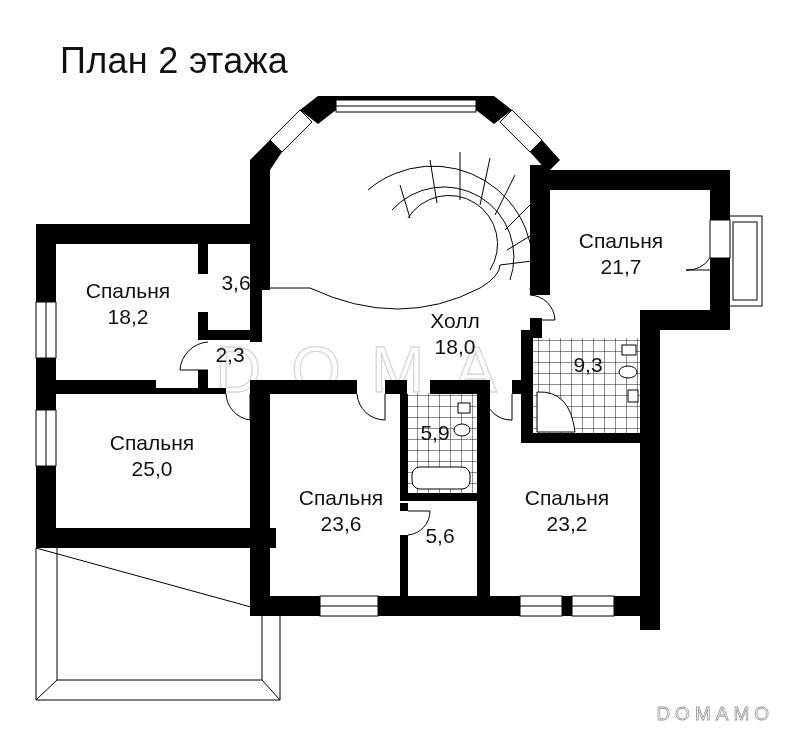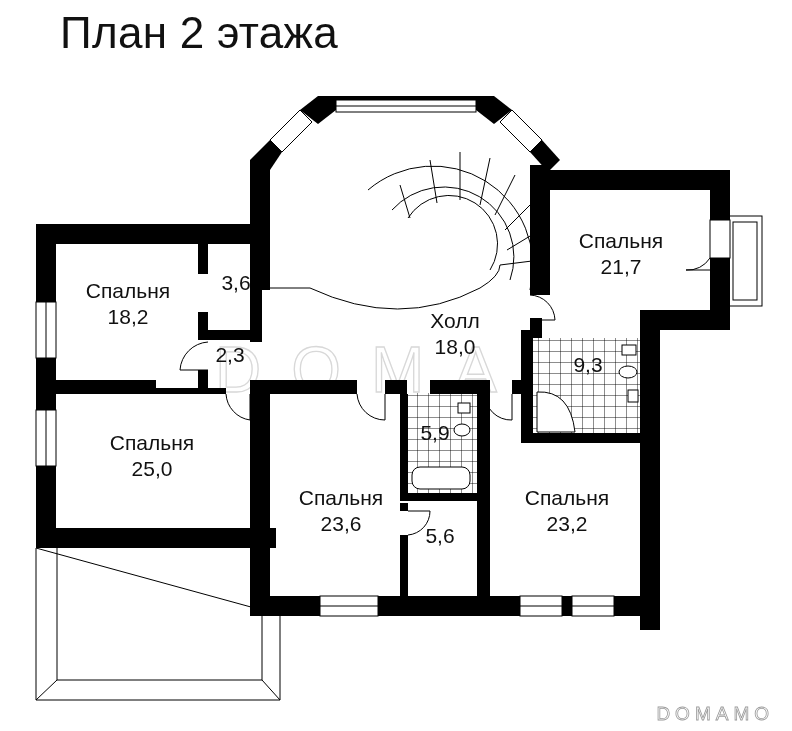--- a/index.html
+++ b/index.html
@@ -1,17 +1,17 @@
 <!DOCTYPE html>
 <html><head>
 <meta charset="utf-8">
 <style>
   html,body{margin:0;padding:0;background:#fff;}
   body{width:792px;height:731px;position:relative;overflow:hidden;font-family:"Liberation Sans",sans-serif;}
-  #title{position:absolute;left:60px;top:8px;font-size:44px;color:#111;letter-spacing:0.3px;}
+  #title{position:absolute;left:60px;top:40px;font-size:36px;color:#111;letter-spacing:0.3px;}
   #plan{position:absolute;left:0;top:0;}
   .lbl{font-family:"Liberation Sans",sans-serif;font-size:21px;fill:#111;text-anchor:middle;}
   .wm{font-family:"Liberation Sans",sans-serif;fill:none;stroke:#d8d8d8;stroke-width:1.3;letter-spacing:30px;}
   #wm-corner{position:absolute;right:18px;bottom:6px;font-size:19px;letter-spacing:5px;color:#fff;-webkit-text-stroke:0.8px #9a9a9a;}
 </style>
 </head>
 <body>
 
 <div id="title">План 2 этажа</div>
 

